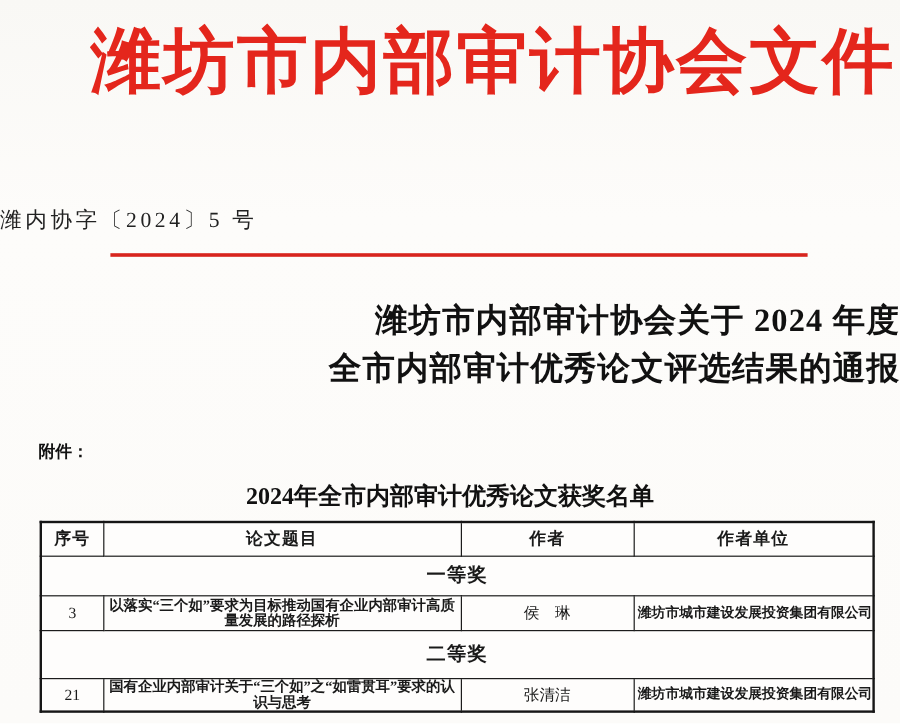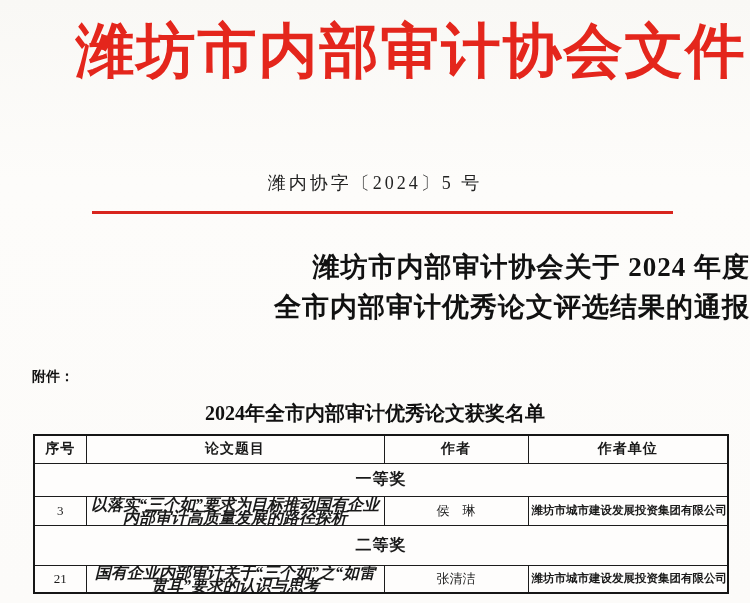--- a/index.html
+++ b/index.html
@@ -27,21 +27,20 @@
     letter-spacing: 2px;
     color: #e4261c;
     white-space: nowrap;
     margin-left: 36px;
   }
   .doc-number {
     position: absolute;
     top: 171px;
     left: 0;
     width: 100%;
-    text-align: center;
     font-size: 18px;
     letter-spacing: 3px;
     color: #222222;
   }
   .red-rule {
     position: absolute;
     top: 211px;
     left: 92px;
     width: 581px;
     height: 3px;
@@ -110,25 +109,24 @@
   }
   td.award-cell {
     font-size: 16px;
     font-weight: 700;
     letter-spacing: 1px;
   }
   td.no-cell {
     font-size: 13px;
   }
   td.paper-cell {
-    font-size: 16px;
+    font-size: 12px;
     font-weight: 600;
     line-height: 13px;
     padding: 1px 8px;
-    font-style: italic;
   }
   td.author-cell {
     font-size: 13px;
   }
   td.org-cell {
     font-size: 11.5px;
     font-weight: 600;
     padding: 0 1px;
     white-space: nowrap;
   }

